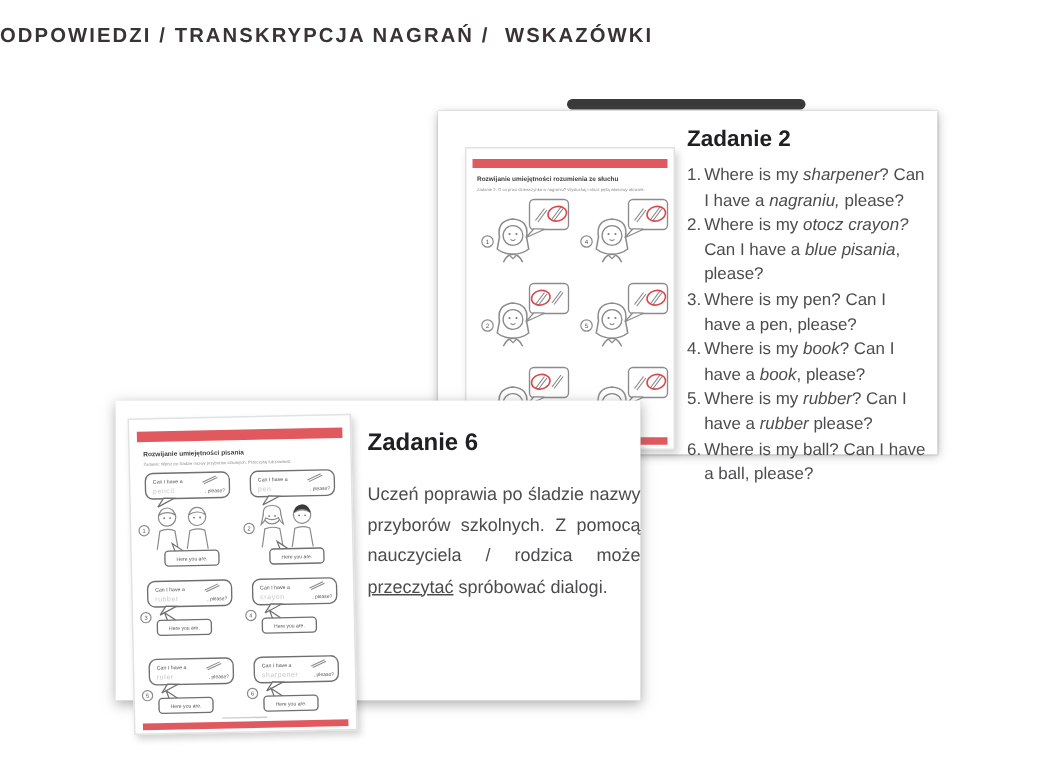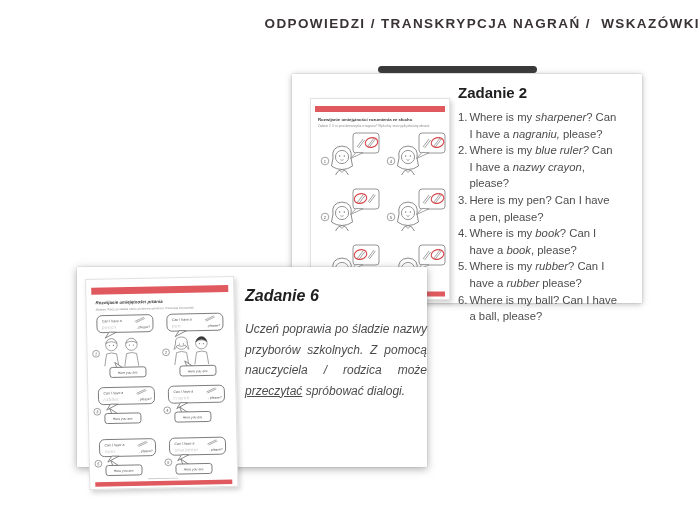--- a/index.html
+++ b/index.html
@@ -2,37 +2,35 @@
 <html style="--accent-red: #e0595e; --mark-red: #d9484d; --title-text: #3a3336; --body-text: #4c4c4e;"><head>
 <meta charset="utf-8">
 <style>
   html,body{margin:0;padding:0;background:#fff;}
   .stage{
     position:relative;width:700px;height:520px;overflow:hidden;background:#fff;
     font-family:"Liberation Sans", sans-serif;
   }
   .main-title{
     position:absolute;left:0;top:16px;width:100%;margin:0;
-    text-align:right;font-size:13.5px;font-weight:bold;
+    text-align:left;font-size:13.5px;font-weight:bold;
     letter-spacing:1.4px;color:var(--title-text);white-space:pre;
   }
   .dark-bar{
     position:absolute;left:378px;top:66px;width:159px;height:7px;
     background:#3a3a3a;border-radius:3.5px;z-index:1;
   }
   .card{position:absolute;background:#fff;z-index:2;}
   .card-z2{
     left:292px;top:74px;width:333px;height:229px;
     box-shadow:0 1px 6px rgba(90,90,90,.45), 0 0 1px rgba(0,0,0,.25);
-    padding-left:17px;
   }
   .card-z6{
     left:77px;top:267px;width:350px;height:200px;z-index:3;
     box-shadow:0 2px 8px rgba(90,90,90,.5), 0 0 1px rgba(0,0,0,.25);
-    font-style:italic;
   }
   .ws-thumb{
     position:absolute;background:#fff;border:1px solid #e2e2e2;
     box-shadow:2px 3px 5px rgba(0,0,0,.18);
   }
   .ws1{left:18px;top:24px;width:138px;height:200px;}
   .ws2{left:8px;top:12px;width:147px;height:209px;transform:rotate(-1.2deg);transform-origin:0 0;}
   .ws-thumb svg{display:block;width:100%;height:100%;}
   svg text{font-family:"Liberation Sans", sans-serif;}
   .fill-red{fill:var(--accent-red);}
@@ -144,25 +142,25 @@
     </div>
     <div class="card-body-z2">
       <h2 class="card-heading">Zadanie 2</h2>
       <div class="z2-list">
           <div class="z2-item">
             <span class="z2-num">1.</span>
             <span class="z2-text"><span>Where is my </span><em>sharpener</em><span>? Can I have a </span><em>nagraniu,</em><span> please?</span></span>
           </div>
           <div class="z2-item">
             <span class="z2-num">2.</span>
-            <span class="z2-text"><span>Where is my </span><em>blue ruler?</em><span> Can I have a </span><em>nazwy crayon</em><span>, please?</span></span>
+            <span class="z2-text"><span>Where is my </span><em>otocz crayon?</em><span> Can I have a </span><em>blue pisania</em><span>, please?</span></span>
           </div>
           <div class="z2-item">
             <span class="z2-num">3.</span>
-            <span class="z2-text"><span>Here is my pen? Can I have a pen, please?</span></span>
+            <span class="z2-text"><span>Where is my pen? Can I have a pen, please?</span></span>
           </div>
           <div class="z2-item">
             <span class="z2-num">4.</span>
             <span class="z2-text"><span>Where is my </span><em>book</em><span>? Can I have a </span><em>book</em><span>, please?</span></span>
           </div>
           <div class="z2-item">
             <span class="z2-num">5.</span>
             <span class="z2-text"><span>Where is my </span><em>rubber</em><span>? Can I have a </span><em>rubber</em><span> please?</span></span>
           </div>
           <div class="z2-item">

